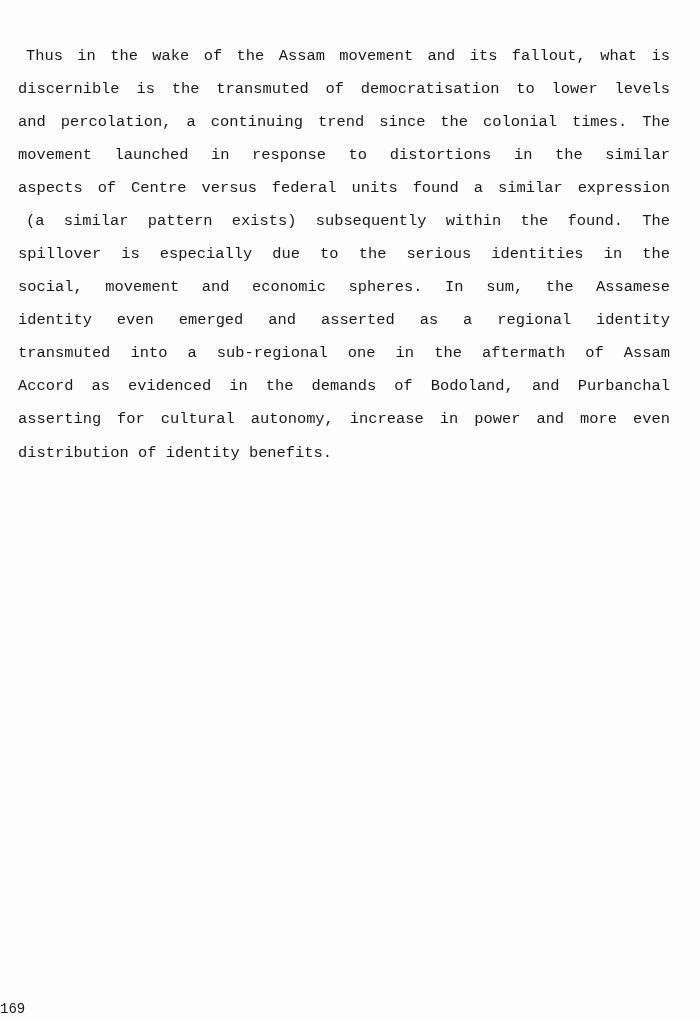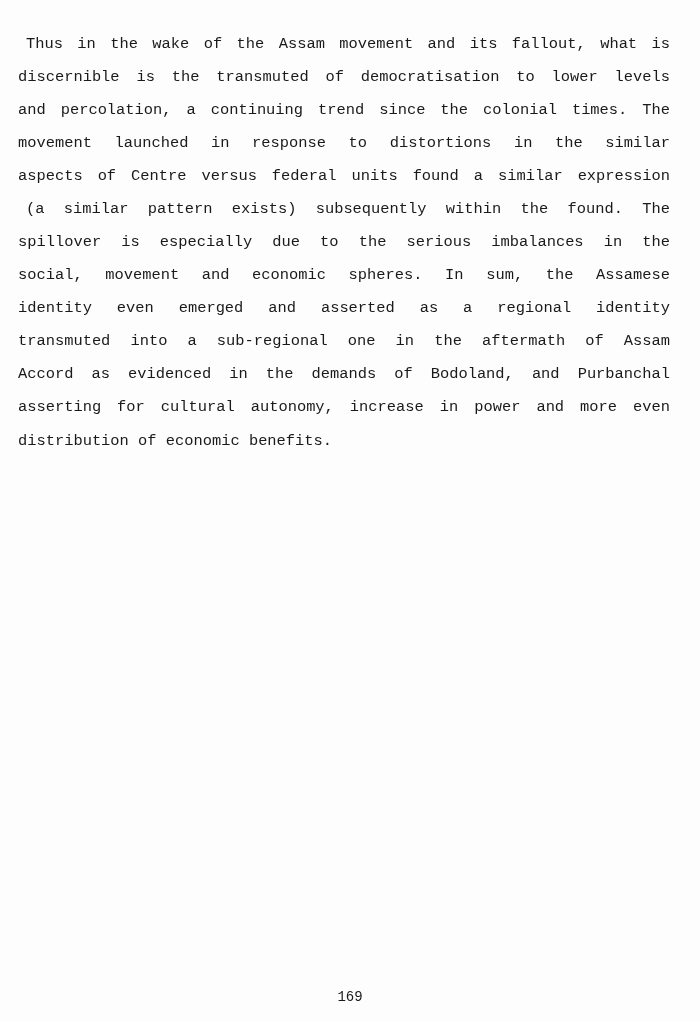--- a/index.html
+++ b/index.html
@@ -11,60 +11,59 @@
       width: 700px;
       height: 1021px;
       position: relative;
       overflow: hidden;
       font-family: "Liberation Mono", "DejaVu Sans Mono", monospace;
       color: #1a1a1a;
     }
     .page {
       position: absolute;
       left: 0;
-      top: 0;
+      top: 12px;
       width: 700px;
       height: 862px;
     }
     .line {
       position: absolute;
       left: 18px;
       width: 652px;
       font-size: 15.4px;
       line-height: 20px;
       white-space: nowrap;
       text-align: justify;
       text-align-last: justify;
     }
     .line.first { left: 26px; width: 644px; }
     .line.last { text-align-last: left; }
     .page-number {
       position: absolute;
       top: 987px;
       left: 0;
       width: 700px;
-      text-align: center;
       font-size: 14px;
       line-height: 20px;
     }
   </style>
 </head>
 <body>
 
 <div class="page">
   <div class="paragraph">
     <div class="line first" style="top:34px">Thus in the wake of the Assam movement and its fallout, what is</div>
     <div class="line" style="top:67px">discernible is the transmuted of democratisation to lower levels</div>
     <div class="line" style="top:100px">and percolation, a continuing trend since the colonial times. The</div>
     <div class="line" style="top:133px">movement launched in response to distortions in the similar</div>
     <div class="line" style="top:166px">aspects of Centre versus federal units found a similar expression</div>
     <div class="line first" style="top:199px">(a similar pattern exists) subsequently within the found. The</div>
-    <div class="line" style="top:232px">spillover is especially due to the serious imbalances in the</div>
+    <div class="line" style="top:232px">spillover is especially due to the serious identities in the</div>
     <div class="line" style="top:265px">social, movement and economic spheres. In sum, the Assamese</div>
     <div class="line" style="top:298px">identity even emerged and asserted as a regional identity</div>
     <div class="line" style="top:331px">transmuted into a sub-regional one in the aftermath of Assam</div>
     <div class="line" style="top:364px">Accord as evidenced in the demands of Bodoland, and Purbanchal</div>
     <div class="line" style="top:397px">asserting for cultural autonomy, increase in power and more even</div>
-    <div class="line last" style="top:431px">distribution of economic benefits.</div>
+    <div class="line last" style="top:431px">distribution of identity benefits.</div>
   </div>
 
   <div class="page-number">169</div>
 </div>
 
 </body></html>

